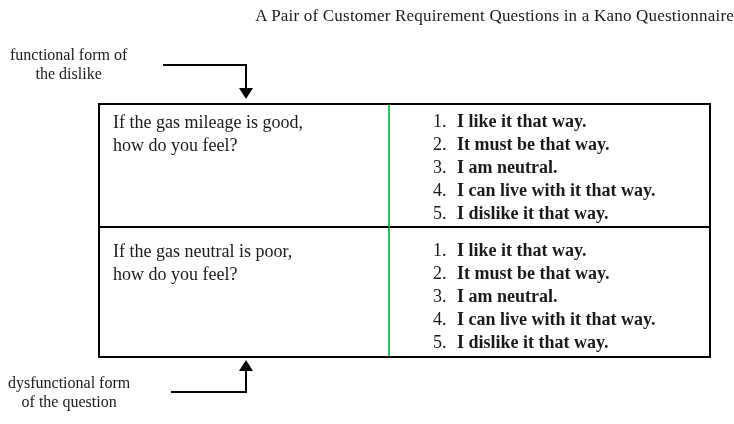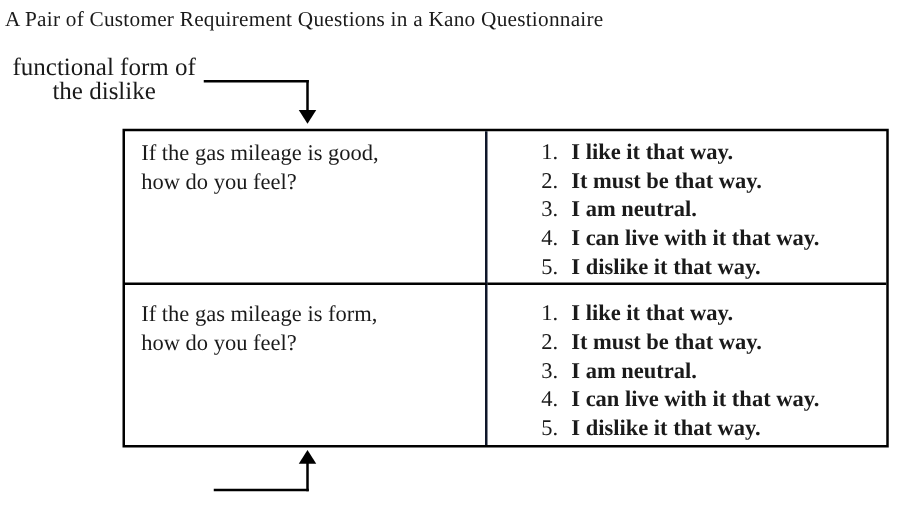--- a/index.html
+++ b/index.html
@@ -8,28 +8,28 @@
     width: 734px;
     height: 424px;
     background: #ffffff;
     color: #1a1a1a;
     font-family: "Liberation Serif", "DejaVu Serif", serif;
     overflow: hidden;
   }
   .title {
     position: absolute;
     top: 6px; left: 4px; right: 0;
-    text-align: left;
+    text-align: right;
     font-size: 17px;
     letter-spacing: 0.2px;
     white-space: nowrap;
   }
   .side-label {
     position: absolute;
-    font-size: 20px;
+    font-size: 16px;
     line-height: 19px;
     text-align: center;
     white-space: nowrap;
   }
   .label-functional { left: 10px; top: 45px; }
   .label-dysfunctional { left: 8px; top: 373px; }
 
   .cline { position: absolute; background: #000000; }
   .func-h { left: 163px; top: 64px; width: 84px; height: 2px; }
   .func-v { left: 245px; top: 64px; width: 2px; height: 25px; }
@@ -56,21 +56,21 @@
     left: 98px; top: 103px;
     width: 613px; height: 255px;
     border: 2px solid #000000;
     box-sizing: border-box;
     display: grid;
     grid-template-columns: 290px 1fr;
     grid-template-rows: 123px 1fr;
     background: #ffffff;
   }
   .cell { box-sizing: border-box; font-size: 18px; line-height: 23px; }
-  .col1 { border-right: 2px solid #0f172a; }
+  .col1 { border-right: 2px solid #22c55e; }
   .row1 { border-bottom: 2px solid #000000; }
   .qcell { padding: 6px 10px 0 13px; }
   .qcell.row2pad { padding-top: 12px; }
   .ocell { padding: 5px 4px 0 43px; }
   .ocell.row2pad { padding-top: 11px; }
   .opt { display: flex; }
   .opt .num { width: 24px; flex: none; }
   .opt .txt { flex: 1; white-space: nowrap; font-weight: bold; }
 </style>
 </head>
@@ -113,21 +113,21 @@
         <span class="num">4.</span>
         <span class="txt">I can live with it that way.</span>
       </div>
       <div class="opt">
         <span class="num">5.</span>
         <span class="txt">I dislike it that way.</span>
       </div>
     </div>
 
     <div class="cell col1 qcell row2pad">
-      <div>If the gas mileage is form,</div>
+      <div>If the gas neutral is poor,</div>
       <div>how do you feel?</div>
     </div>
 
     <div class="cell ocell row2pad">
       <div class="opt">
         <span class="num">1.</span>
         <span class="txt">I like it that way.</span>
       </div>
       <div class="opt">
         <span class="num">2.</span>
@@ -146,14 +146,18 @@
         <span class="txt">I dislike it that way.</span>
       </div>
     </div>
 
   </div>
 
   <div class="cline dys-h"></div>
   <div class="cline dys-v"></div>
   <div class="arrow-up"></div>
 
+  <div class="side-label label-dysfunctional">
+    <div>dysfunctional form</div>
+    <div>of the question</div>
+  </div>
 
 </div>
 
 </body></html>

